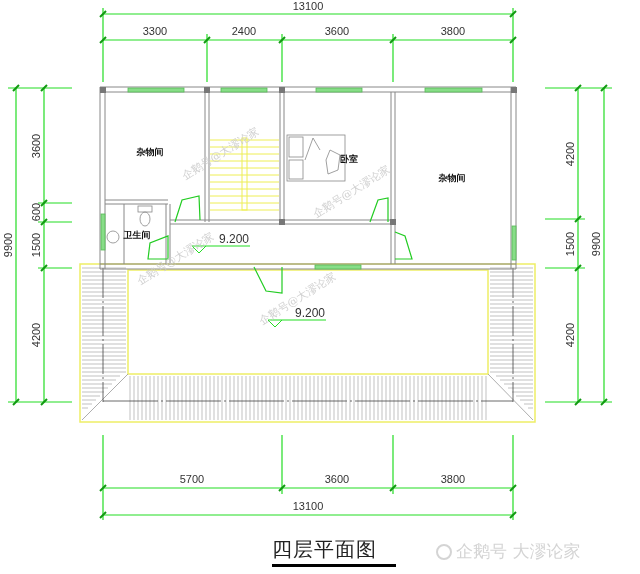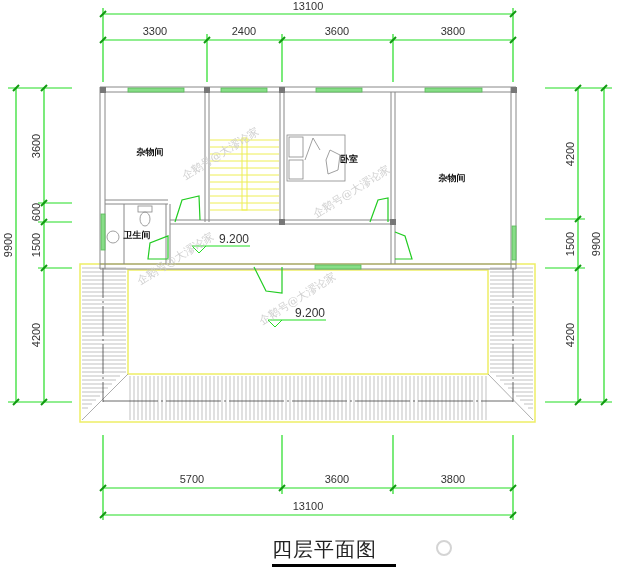--- a/index.html
+++ b/index.html
@@ -404,13 +404,14 @@
   <text class="wm-text" transform="translate(316,218) rotate(-32)">企鹅号@大漻论家</text>
   <text class="wm-text" transform="translate(140,285) rotate(-32)">企鹅号@大漻论家</text>
   <text class="wm-text" transform="translate(262,325) rotate(-32)">企鹅号@大漻论家</text>
 </svg>
 
 <div id="title">四层平面图</div>
 <div id="title-underline"></div>
 
 <div id="brand">
   <span id="brand-icon"></span>
+  <span>企鹅号 大漻论家</span>
 </div>
 
 </body></html>

